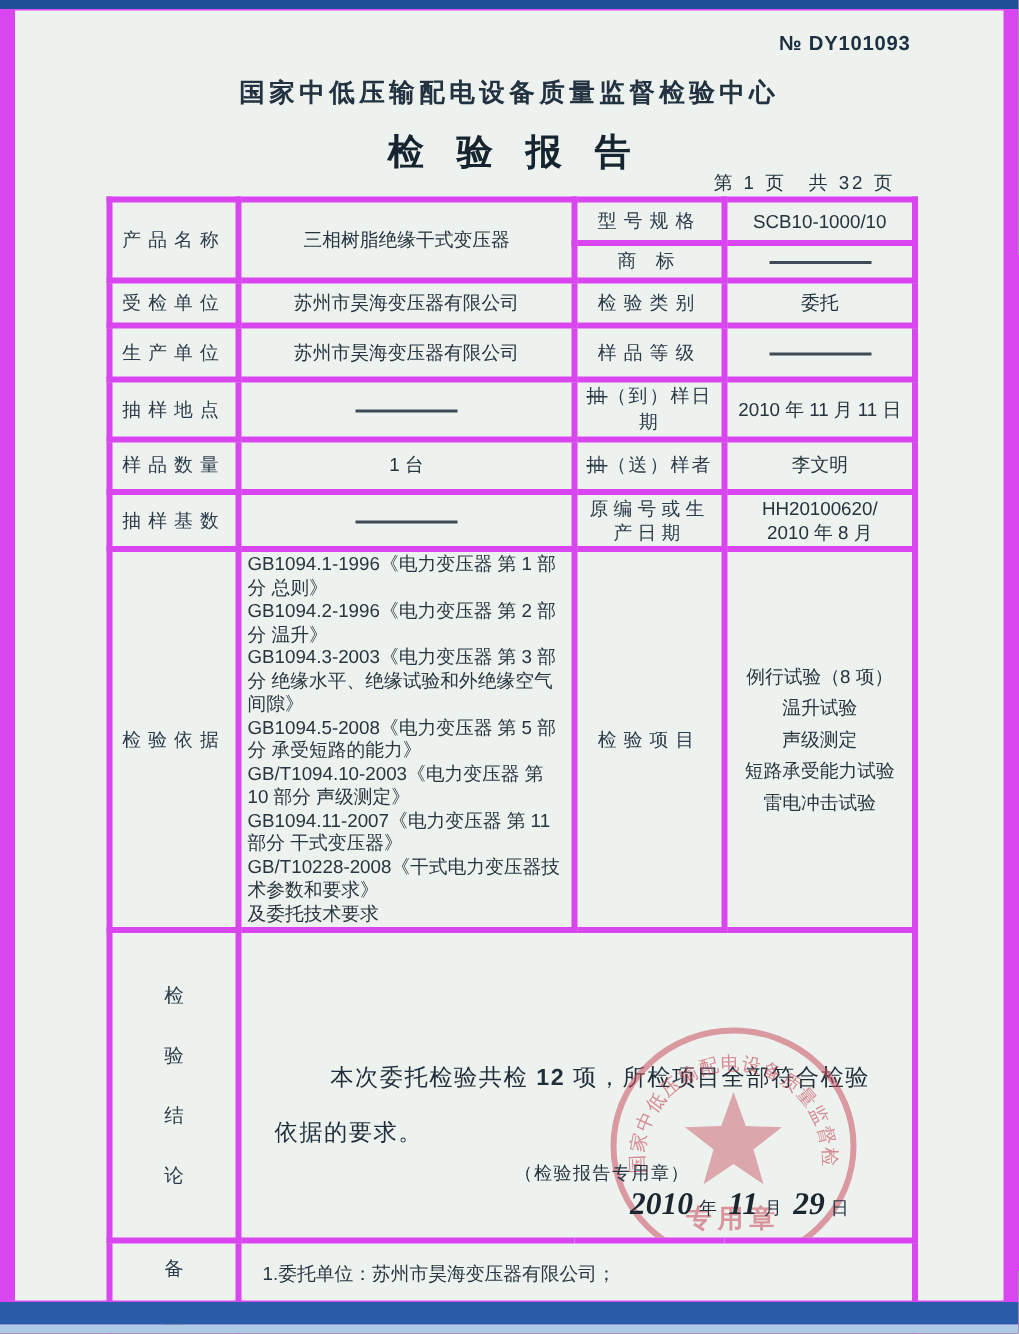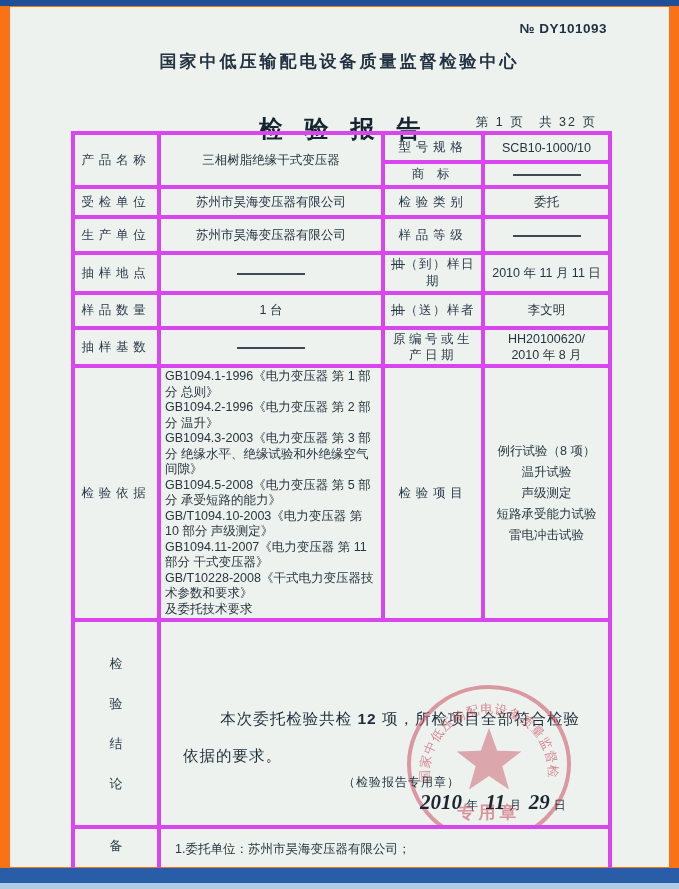--- a/index.html
+++ b/index.html
@@ -1,31 +1,31 @@
 <!DOCTYPE html>
 <html><head>
 <meta charset="utf-8">
 <style>
   html,body{margin:0;padding:0;background:#888;}
   .scan{
     position:relative;width:679px;height:889px;margin:0 auto;
-    background:#f97316;overflow:hidden;
+    background:#d946ef;overflow:hidden;
     font-family:"Liberation Sans","DejaVu Sans",sans-serif;
     color:#2c3b49;
   }
   .strip-top{position:absolute;top:0;left:0;right:0;height:6px;background:#1f4f97;}
   .band-bottom{position:absolute;bottom:6px;left:0;right:0;height:15px;background:#2a5da8;}
   .edge-bottom{position:absolute;bottom:0;left:0;right:0;height:6px;background:#aecbe5;}
   .paper{
     position:absolute;top:7px;left:10px;width:659px;height:860px;
     background:#edf2ef;
   }
   .report-no{position:absolute;top:14px;right:62px;font-size:13.5px;font-weight:bold;color:#1d3042;letter-spacing:.5px;}
   .org-title{position:absolute;top:43px;left:0;width:100%;text-align:center;font-size:17px;font-weight:bold;color:#223240;letter-spacing:3px;}
-  .doc-title{position:absolute;top:78px;left:0;width:100%;text-align:center;font-size:24px;font-weight:bold;color:#15242f;letter-spacing:22px;text-indent:22px;margin-top:28px;}
+  .doc-title{position:absolute;top:78px;left:0;width:100%;text-align:center;font-size:24px;font-weight:bold;color:#15242f;letter-spacing:22px;text-indent:22px;}
   .page-info{position:absolute;top:107px;right:72px;font-size:12.5px;color:#24333f;letter-spacing:2px;}
 
   table.main{
     position:absolute;top:124px;left:61px;width:537px;
     border-collapse:collapse;table-layout:fixed;
   }
   table.main td{border:4px solid #d946ef;padding:1px 4px;font-size:12.5px;vertical-align:middle;overflow:hidden;}
   td.lbl{text-align:center;letter-spacing:.38em;color:#2c3b49;}
   td.val{text-align:center;color:#26343f;}
   .dash{display:inline-block;width:68px;border-top:2px solid #3e4a55;vertical-align:middle;}

